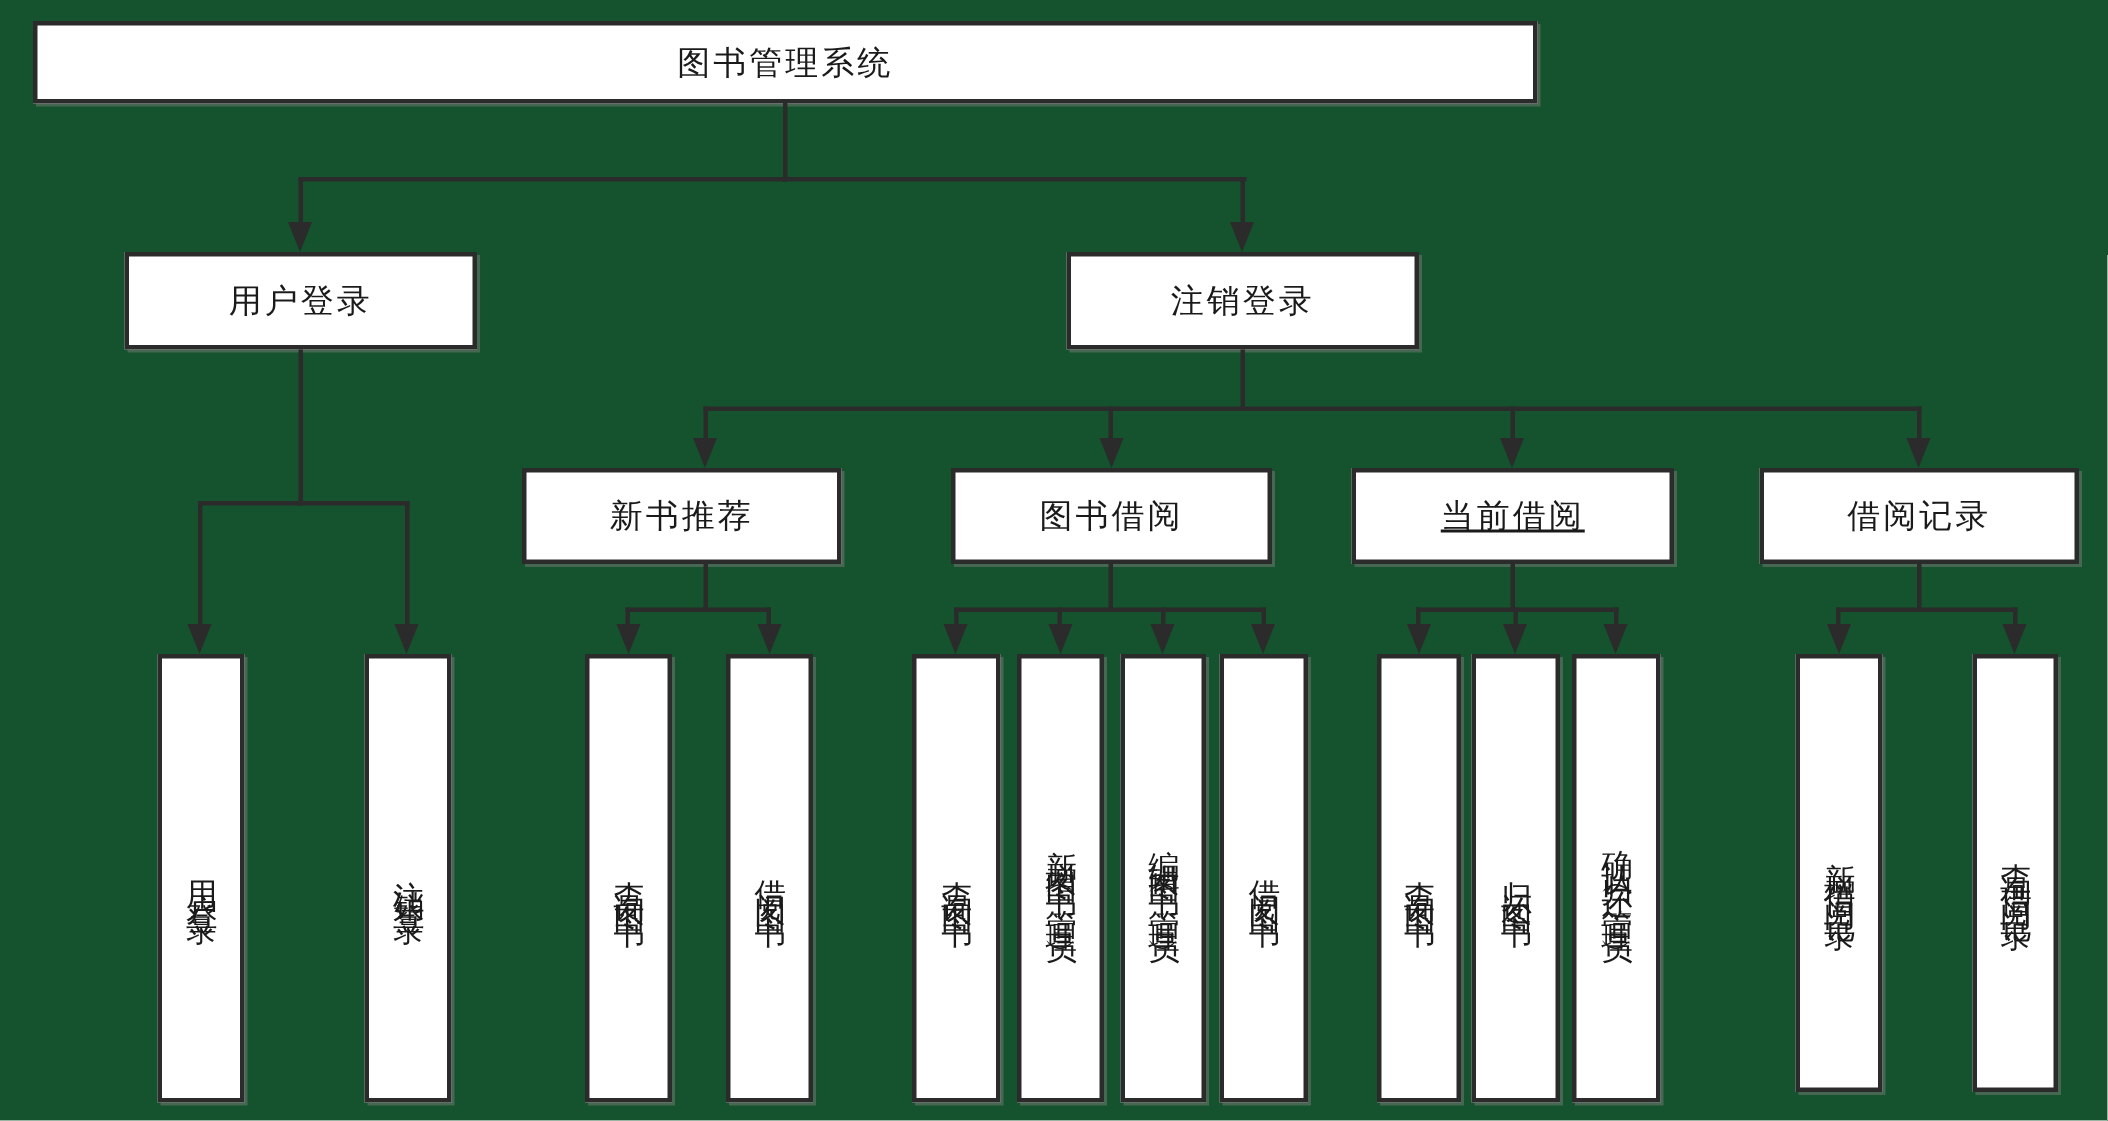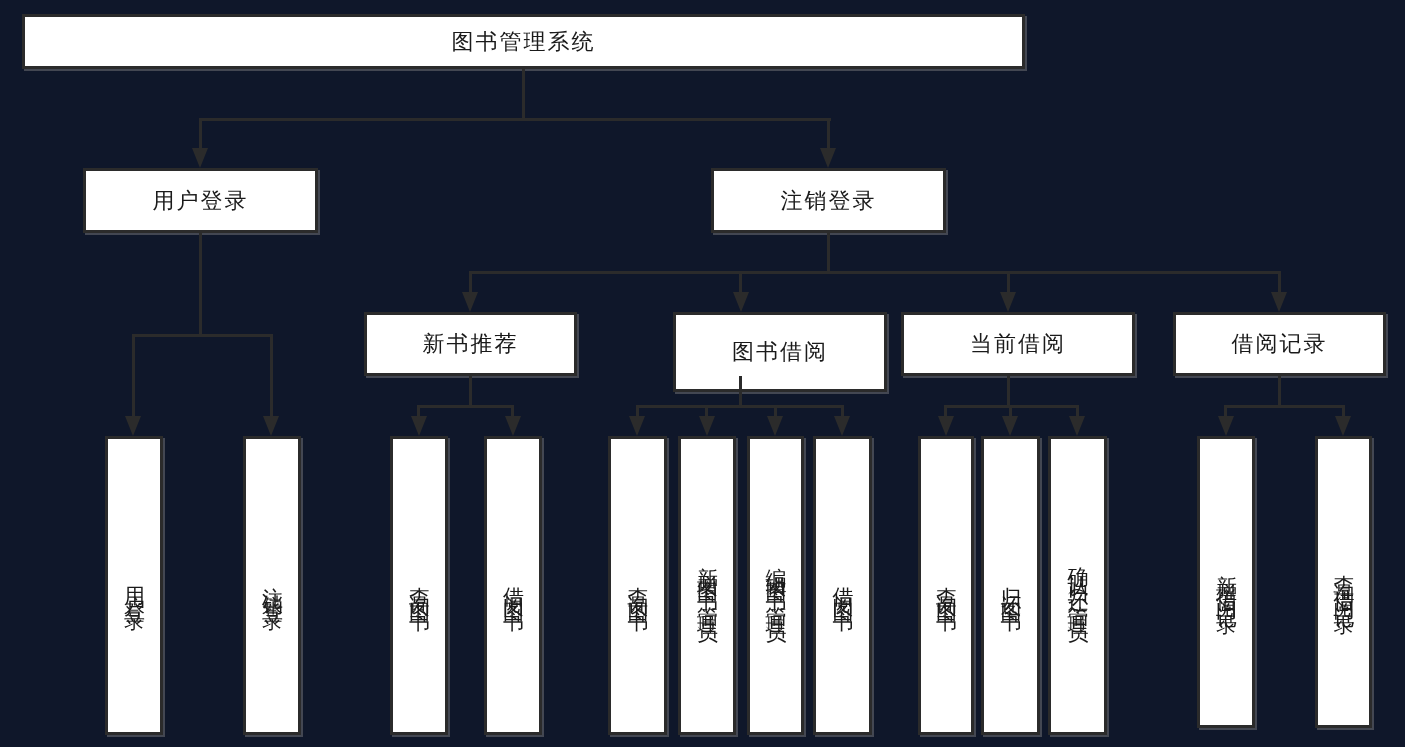--- a/index.html
+++ b/index.html
@@ -1,17 +1,17 @@
 <!DOCTYPE html>
 <html><head>
 <meta charset="utf-8">
 <style>
   html,body{margin:0;padding:0;background:#ffffff;}
   .canvas{
-    position:relative;width:1405px;height:747px;background:#0f172a;overflow:hidden;
+    position:relative;width:1405px;height:747px;background:#14532d;overflow:hidden;
     font-family:"DejaVu Sans","Liberation Sans",sans-serif;color:#1a1a1a;
   }
   .box{
     position:absolute;box-sizing:border-box;background:#ffffff;
     border:3px solid #2b2b2b;box-shadow:2px 2px 0 rgba(130,130,130,0.45);
     display:flex;align-items:center;justify-content:center;
   }
   .hlabel{font-size:22px;letter-spacing:2px;white-space:nowrap;color:#1a1a1a;}
   .vlabel{
     writing-mode:vertical-rl;text-orientation:mixed;
@@ -38,27 +38,27 @@
     <span class="hlabel">图书管理系统</span>
   </div>
 
   <div class="box" style="left:83px;top:168px;width:235px;height:65px;">
     <span class="hlabel">用户登录</span>
   </div>
   <div class="box" style="left:711px;top:168px;width:235px;height:65px;">
     <span class="hlabel">注销登录</span>
   </div>
 
-  <div class="box" style="left:364px;top:312px;width:213px;height:64px;">
+  <div class="box" style="left:348px;top:312px;width:213px;height:64px;">
     <span class="hlabel">新书推荐</span>
   </div>
-  <div class="box" style="left:634px;top:312px;width:214px;height:80px;margin-left:39px;">
+  <div class="box" style="left:634px;top:312px;width:214px;height:64px;">
     <span class="hlabel">图书借阅</span>
   </div>
-  <div class="box" style="left:901px;top:312px;width:234px;height:64px;">
+  <div class="box" style="left:901px;top:312px;width:215px;height:64px;text-decoration:underline;">
     <span class="hlabel">当前借阅</span>
   </div>
   <div class="box" style="left:1173px;top:312px;width:213px;height:64px;">
     <span class="hlabel">借阅记录</span>
   </div>
 
   <div class="box" style="left:105px;top:436px;width:58px;height:299px;">
     <span class="vlabel">用户登录</span>
   </div>
   <div class="box" style="left:243px;top:436px;width:58px;height:299px;">

